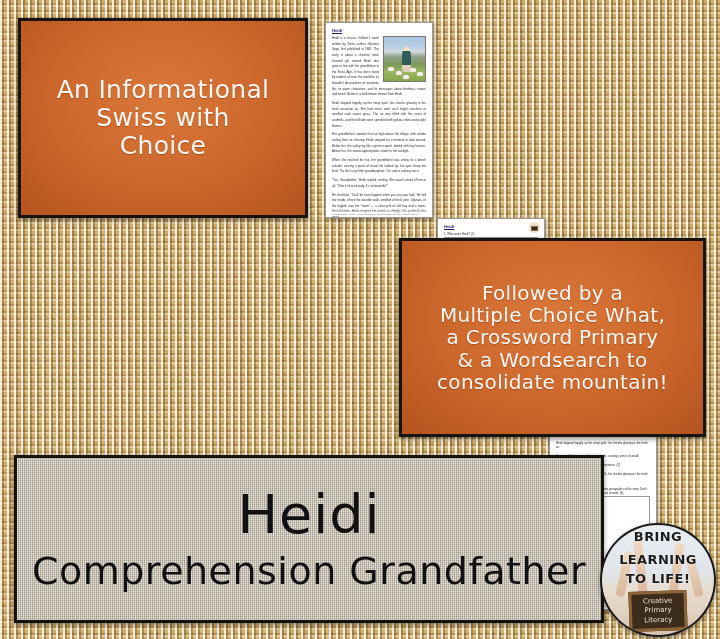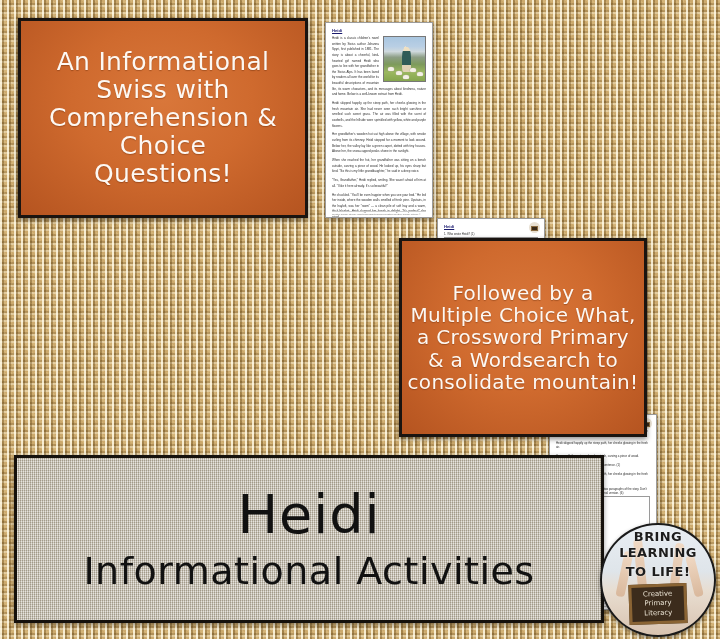--- a/index.html
+++ b/index.html
@@ -49,21 +49,21 @@
     font-weight: 400;
     line-height: 1.12;
     letter-spacing: 0.3px;
     text-shadow: 0 1px 1px rgba(80,30,0,0.35);
     white-space: nowrap;
   }
 
   #box-top-left { left: 18px; top: 18px; width: 290px; height: 200px; }
   #box-top-left .line { font-size: 25px; }
 
-  #box-right { left: 399px; top: 238px; width: 248px; height: 199px; }
+  #box-right { left: 399px; top: 238px; width: 307px; height: 199px; }
   #box-right .line { font-size: 20px; }
 
   
   .sheet {
     background: #ffffff;
     border: 1px solid #9b9b9b;
     box-shadow: 1px 2px 4px rgba(0,0,0,0.35);
     position: relative;
     overflow: hidden;
     padding: 5px 6px 4px 6px;
@@ -195,23 +195,21 @@
   }
 </style>
 </head>
 <body>
 
 <div id="burlap"></div>
 
 <div class="panel orange-box" id="box-top-left">
   <div class="line">An Informational</div>
   <div class="line">Swiss with</div>
-  <div class="line">Comprehension &amp;</div>
   <div class="line">Choice</div>
-  <div class="line">Questions!</div>
 </div>
 
 <div class="panel sheet" style="left:325px; top:22px; width:108px; height:196px;">
   <div class="sheet-title">Heidi</div>
   <div class="heidi-photo">
     <div class="figure"></div>
     <div class="goat" style="left:4px; top:30px;"></div>
     <div class="goat" style="left:12px; top:34px;"></div>
     <div class="goat" style="left:26px; top:31px;"></div>
     <div class="goat" style="left:33px; top:35px;"></div>
@@ -280,29 +278,29 @@
 <div class="panel orange-box" id="box-right">
   <div class="line">Followed by a</div>
   <div class="line">Multiple Choice What,</div>
   <div class="line">a Crossword Primary</div>
   <div class="line">&amp; a Wordsearch to</div>
   <div class="line">consolidate mountain!</div>
 </div>
 
 <div class="panel" id="title-bar">
   <div class="main-title">Heidi</div>
-  <div class="sub-title">Informational Activities</div>
+  <div class="sub-title">Comprehension Grandfather</div>
 </div>
 
 <div class="panel" id="brand-badge">
   <div class="arm" style="left:18px; top:26px; height:46px; transform:rotate(12deg);"></div>
   <div class="arm" style="left:34px; top:14px; height:58px; transform:rotate(-6deg);"></div>
   <div class="arm" style="left:70px; top:18px; height:54px; transform:rotate(8deg);"></div>
   <div class="arm" style="left:88px; top:30px; height:42px; transform:rotate(-14deg);"></div>
   <div class="badge-txt">BRING</div>
-  <div class="badge-txt" style="margin-top:1px;">LEARNING</div>
+  <div class="badge-txt" style="margin-top:8px;">LEARNING</div>
   <div class="badge-txt" style="margin-top:4px;">TO LIFE!</div>
   <div class="chalkboard">
     <span>Creative
 Primary
 Literacy</span>
   </div>
 </div>
 
 </body></html>

